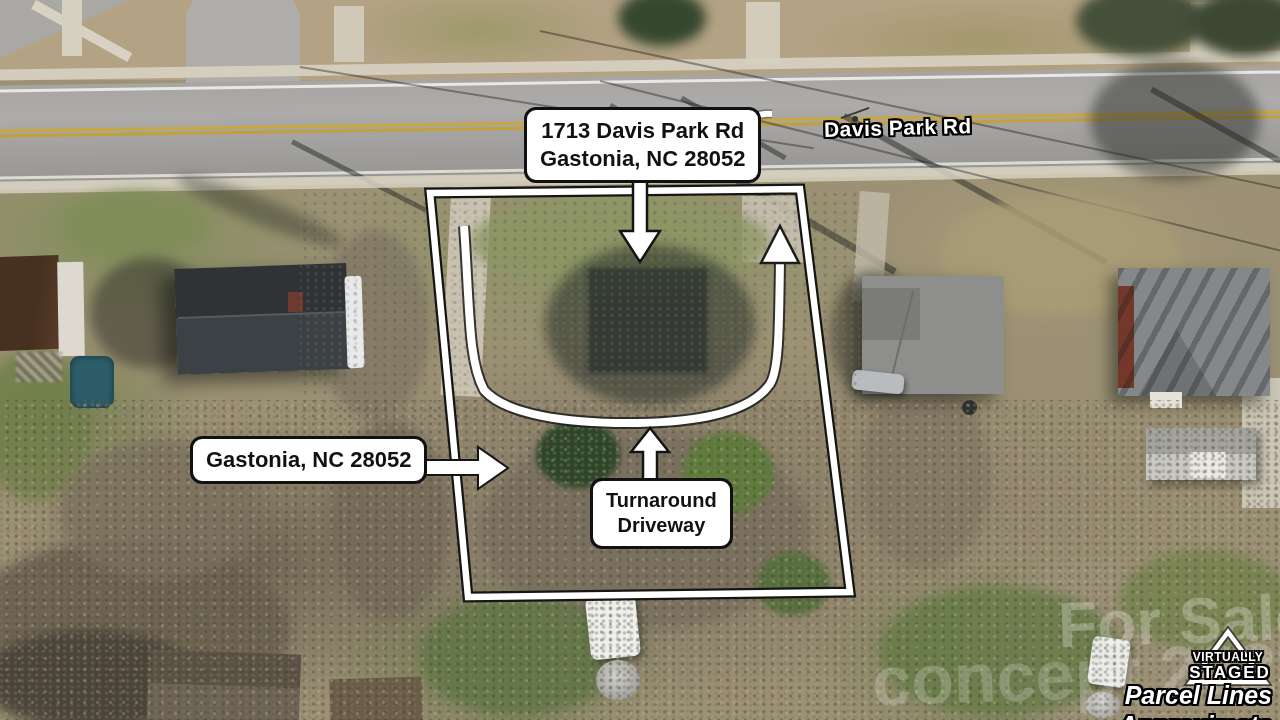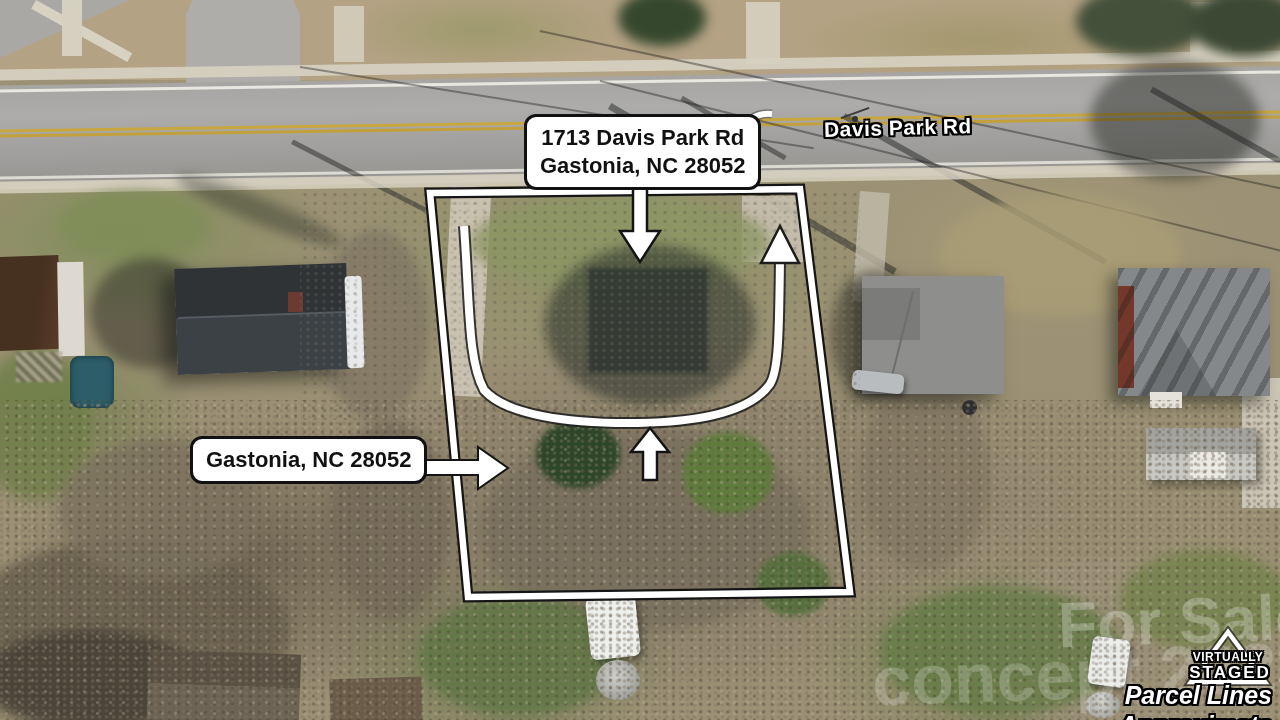--- a/index.html
+++ b/index.html
@@ -214,26 +214,30 @@
     <polygon points="643,480 643,452 631,452 650,428 669,452 657,452 657,480" fill="#ffffff" stroke="#141414" stroke-width="2.5"></polygon>
 
     <path d="M 772,114 Q 749,112 746,132" fill="none" stroke="#3a3a3a" stroke-width="9" opacity="0.5"></path>
     <path d="M 772,114 Q 749,112 746,132" fill="none" stroke="#ffffff" stroke-width="6"></path>
     <polygon points="745,146 738,125 757,131" fill="#ffffff"></polygon>
   </svg>
 
   <div class="watermark" style="left:1058px;top:584px;font-size:64px;">For Sale</div>
   <div class="watermark" style="left:872px;top:634px;font-size:70px;color:rgba(255,255,255,.2);">concept 2023</div>
 
-  <div class="callout" style="left:524px;top:114px;text-align:center;">
+  <div class="callout" style="left:524px;top:107px;text-align:center;">
     <div>1713 Davis Park Rd</div>
     <div>Gastonia, NC 28052</div>
   </div>
   <div class="callout" style="left:190px;top:436px;">
     <div>Gastonia, NC 28052</div>
+  </div>
+  <div class="callout" style="left:590px;top:478px;font-size:20px;">
+    <div>Turnaround</div>
+    <div>Driveway</div>
   </div>
 
   <div id="road-name" class="outline-text" style="left:824px;top:116px;">Davis Park Rd</div>
 
   <svg id="badge-svg" width="1280" height="720">
     <polygon points="1228,632 1191,682 1265,682" fill="none" stroke="#1a1a1a" stroke-width="8" opacity="0.7"></polygon>
     <polygon points="1228,632 1191,682 1265,682" fill="none" stroke="#ffffff" stroke-width="4.5"></polygon>
   </svg>
   <div id="vs-virtually" class="outline-text" style="left:1228px;top:650px;transform:translateX(-50%);">VIRTUALLY</div>
   <div id="vs-staged" class="outline-text" style="left:1230px;top:663px;transform:translateX(-50%);">STAGED</div>

